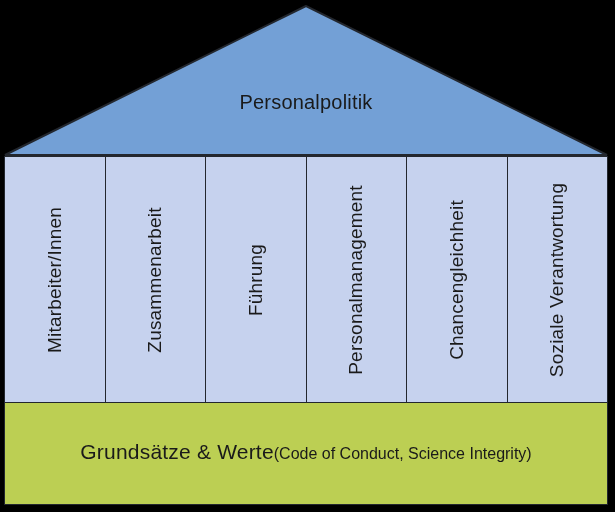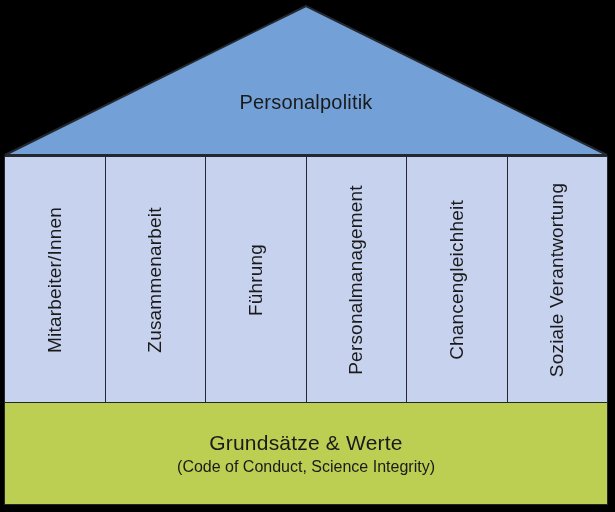--- a/index.html
+++ b/index.html
@@ -73,21 +73,20 @@
     color: var(--text, #1a1a1a);
   }
   
   .base {
     width: 604px;
     height: 103px;
     box-sizing: border-box;
     background: var(--base, #bccf53);
     border: 1.5px solid var(--outline, #23272e);
     display: flex;
-    flex-direction: column;
     justify-content: center;
     align-items: center;
     text-align: center;
   }
   .base-title {
     font-size: 21px;
     letter-spacing: 0.2px;
     color: var(--text, #1a1a1a);
     margin-bottom: 3px;
   }

